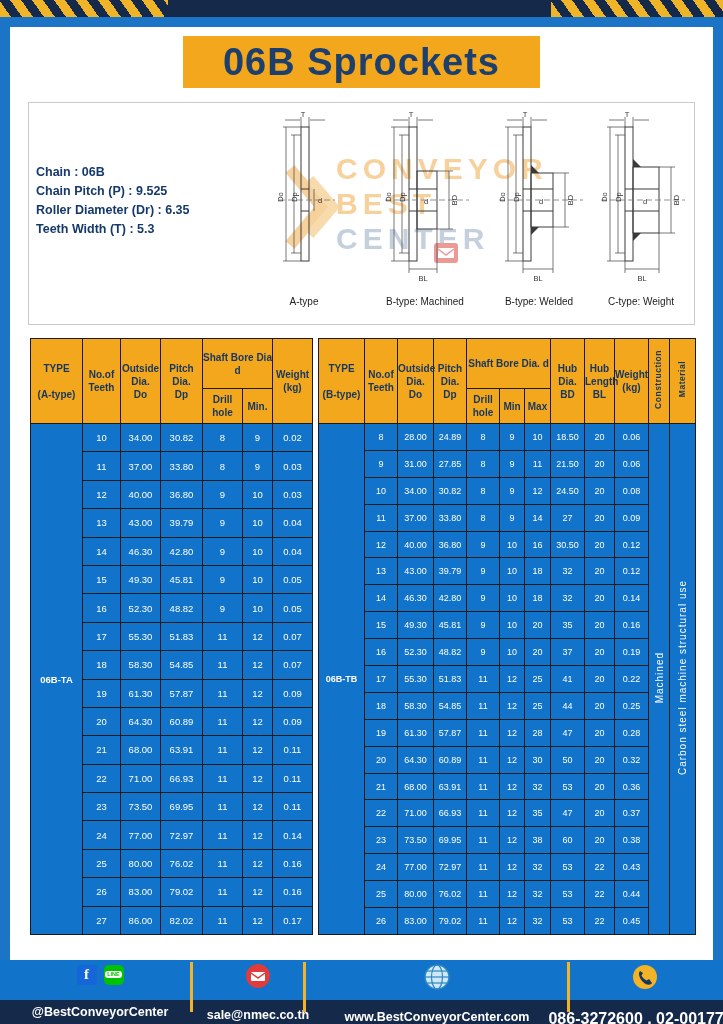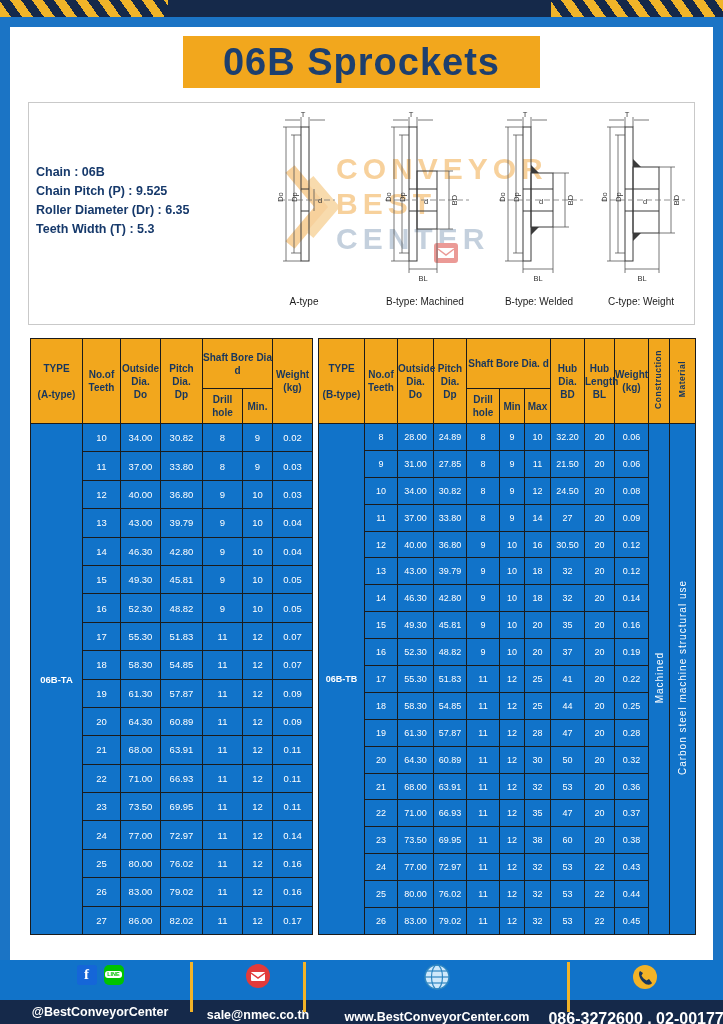--- a/index.html
+++ b/index.html
@@ -479,21 +479,21 @@
     </thead>
     <tbody id="tbody-b">
         <tr>
           <td class="type-cell" rowspan="19">06B-TB</td>
           <td>8</td>
           <td>28.00</td>
           <td>24.89</td>
           <td>8</td>
           <td>9</td>
           <td>10</td>
-          <td>32.20</td>
+          <td>18.50</td>
           <td>20</td>
           <td>0.06</td>
           <td rowspan="19"><span class="vert vert-b">Machined</span></td>
           <td rowspan="19"><span class="vert vert-b">Carbon steel machine structural use</span></td>
         </tr>
         <tr>
           <td>9</td>
           <td>31.00</td>
           <td>27.85</td>
           <td>8</td>

